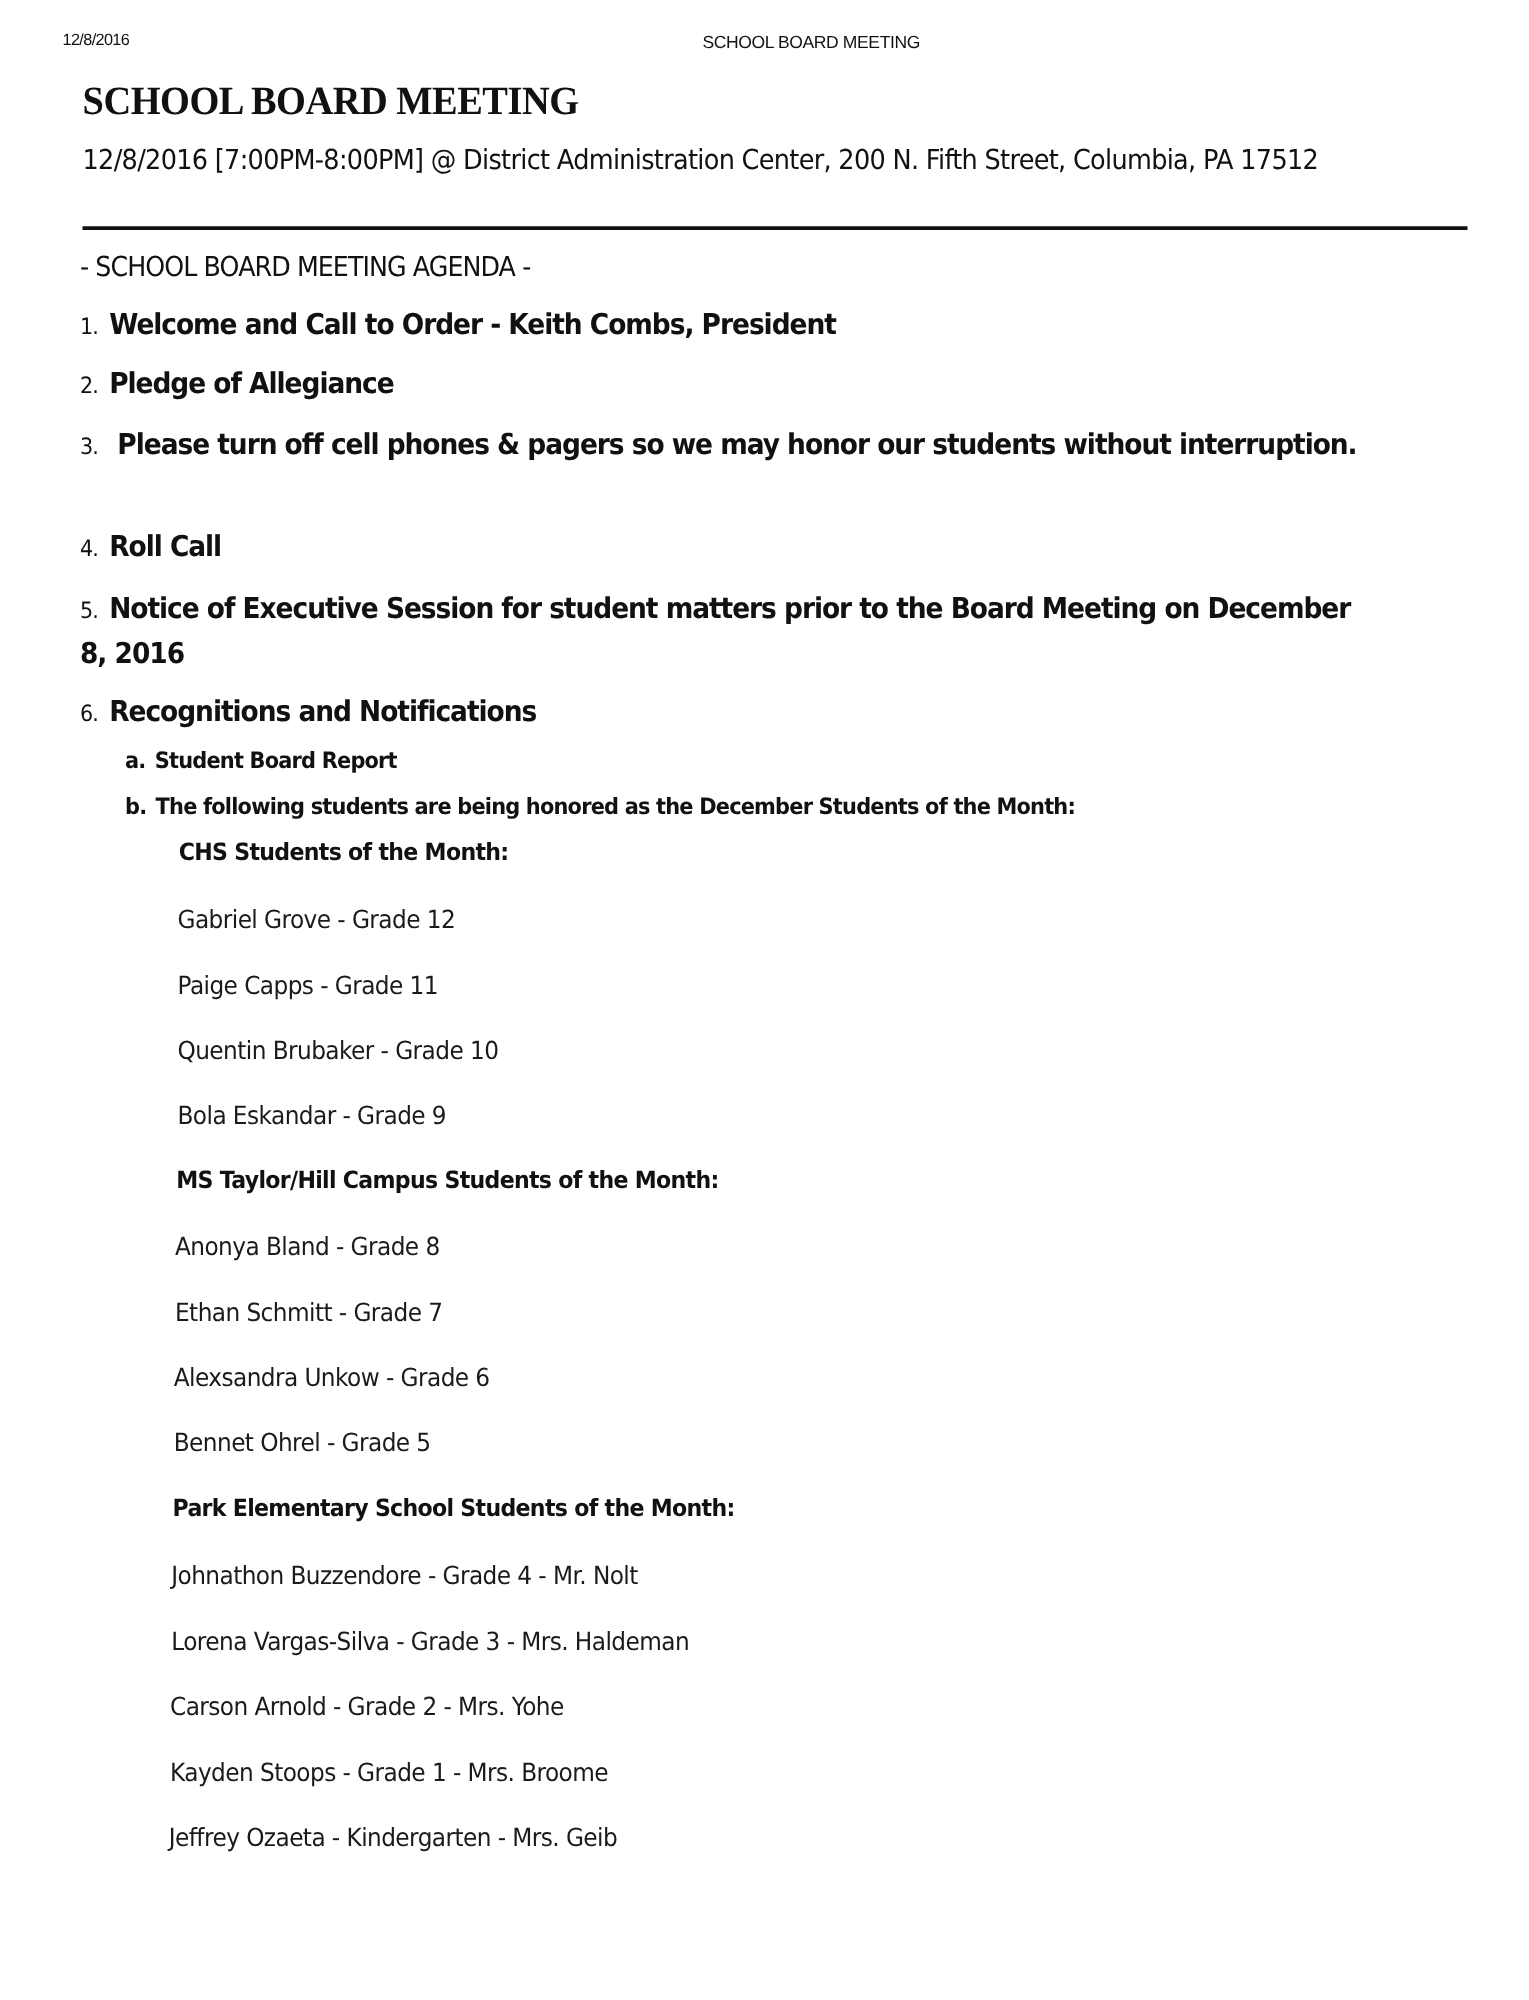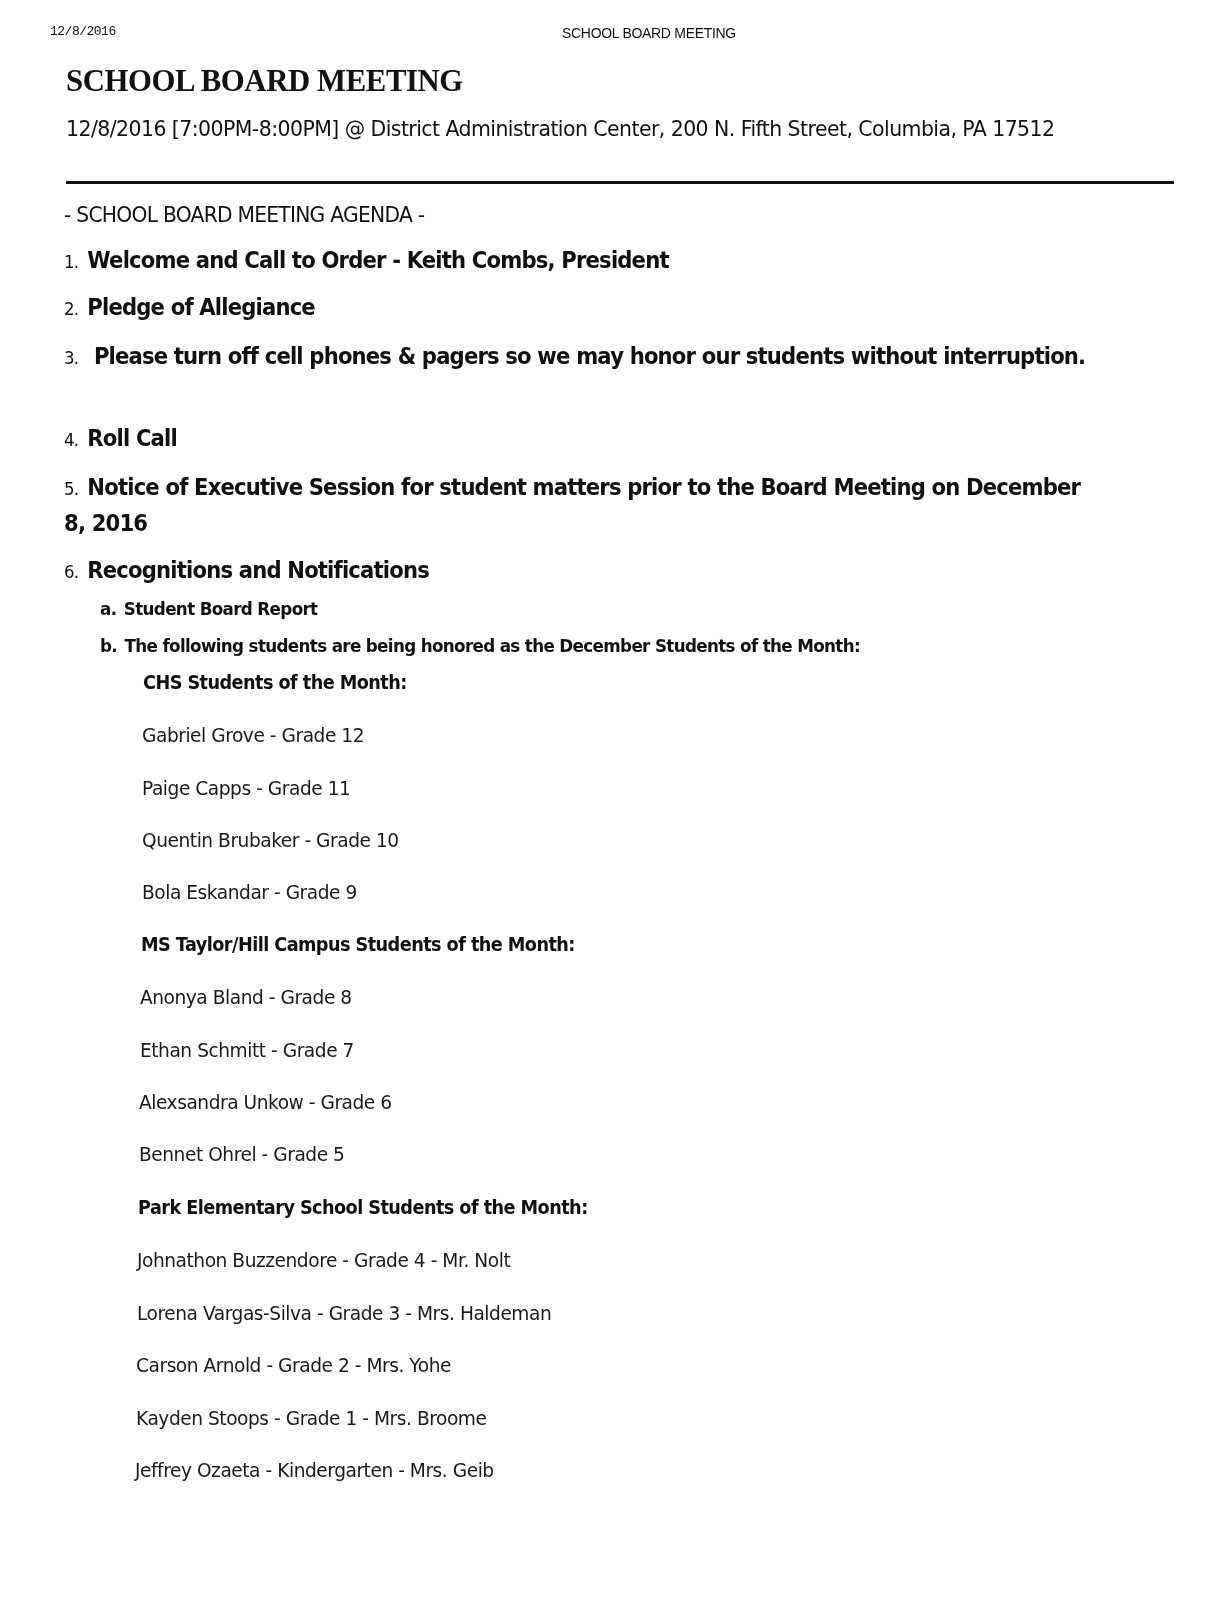--- a/index.html
+++ b/index.html
@@ -7,21 +7,21 @@
       width: 1223px;
       height: 1600px;
       position: relative;
       overflow: hidden;
       color: #111111;
       font-family: "Liberation Sans", sans-serif;
     }
     .abs { position: absolute; }
     .print-header-date {
       left: 50px; top: 24px;
-      font-family: Liberation Mono, monospace;
+      font-family: Liberation Sans, sans-serif;
       font-size: 13px; letter-spacing: -0.5px;
     }
     .print-header-title {
       left: 562px; top: 25px;
       font-family: "Liberation Sans", sans-serif;
       font-size: 14px; letter-spacing: -0.3px;
     }
     .doc-title {
       left: 66px; top: 62px;
       font-family: "Liberation Serif", serif;

